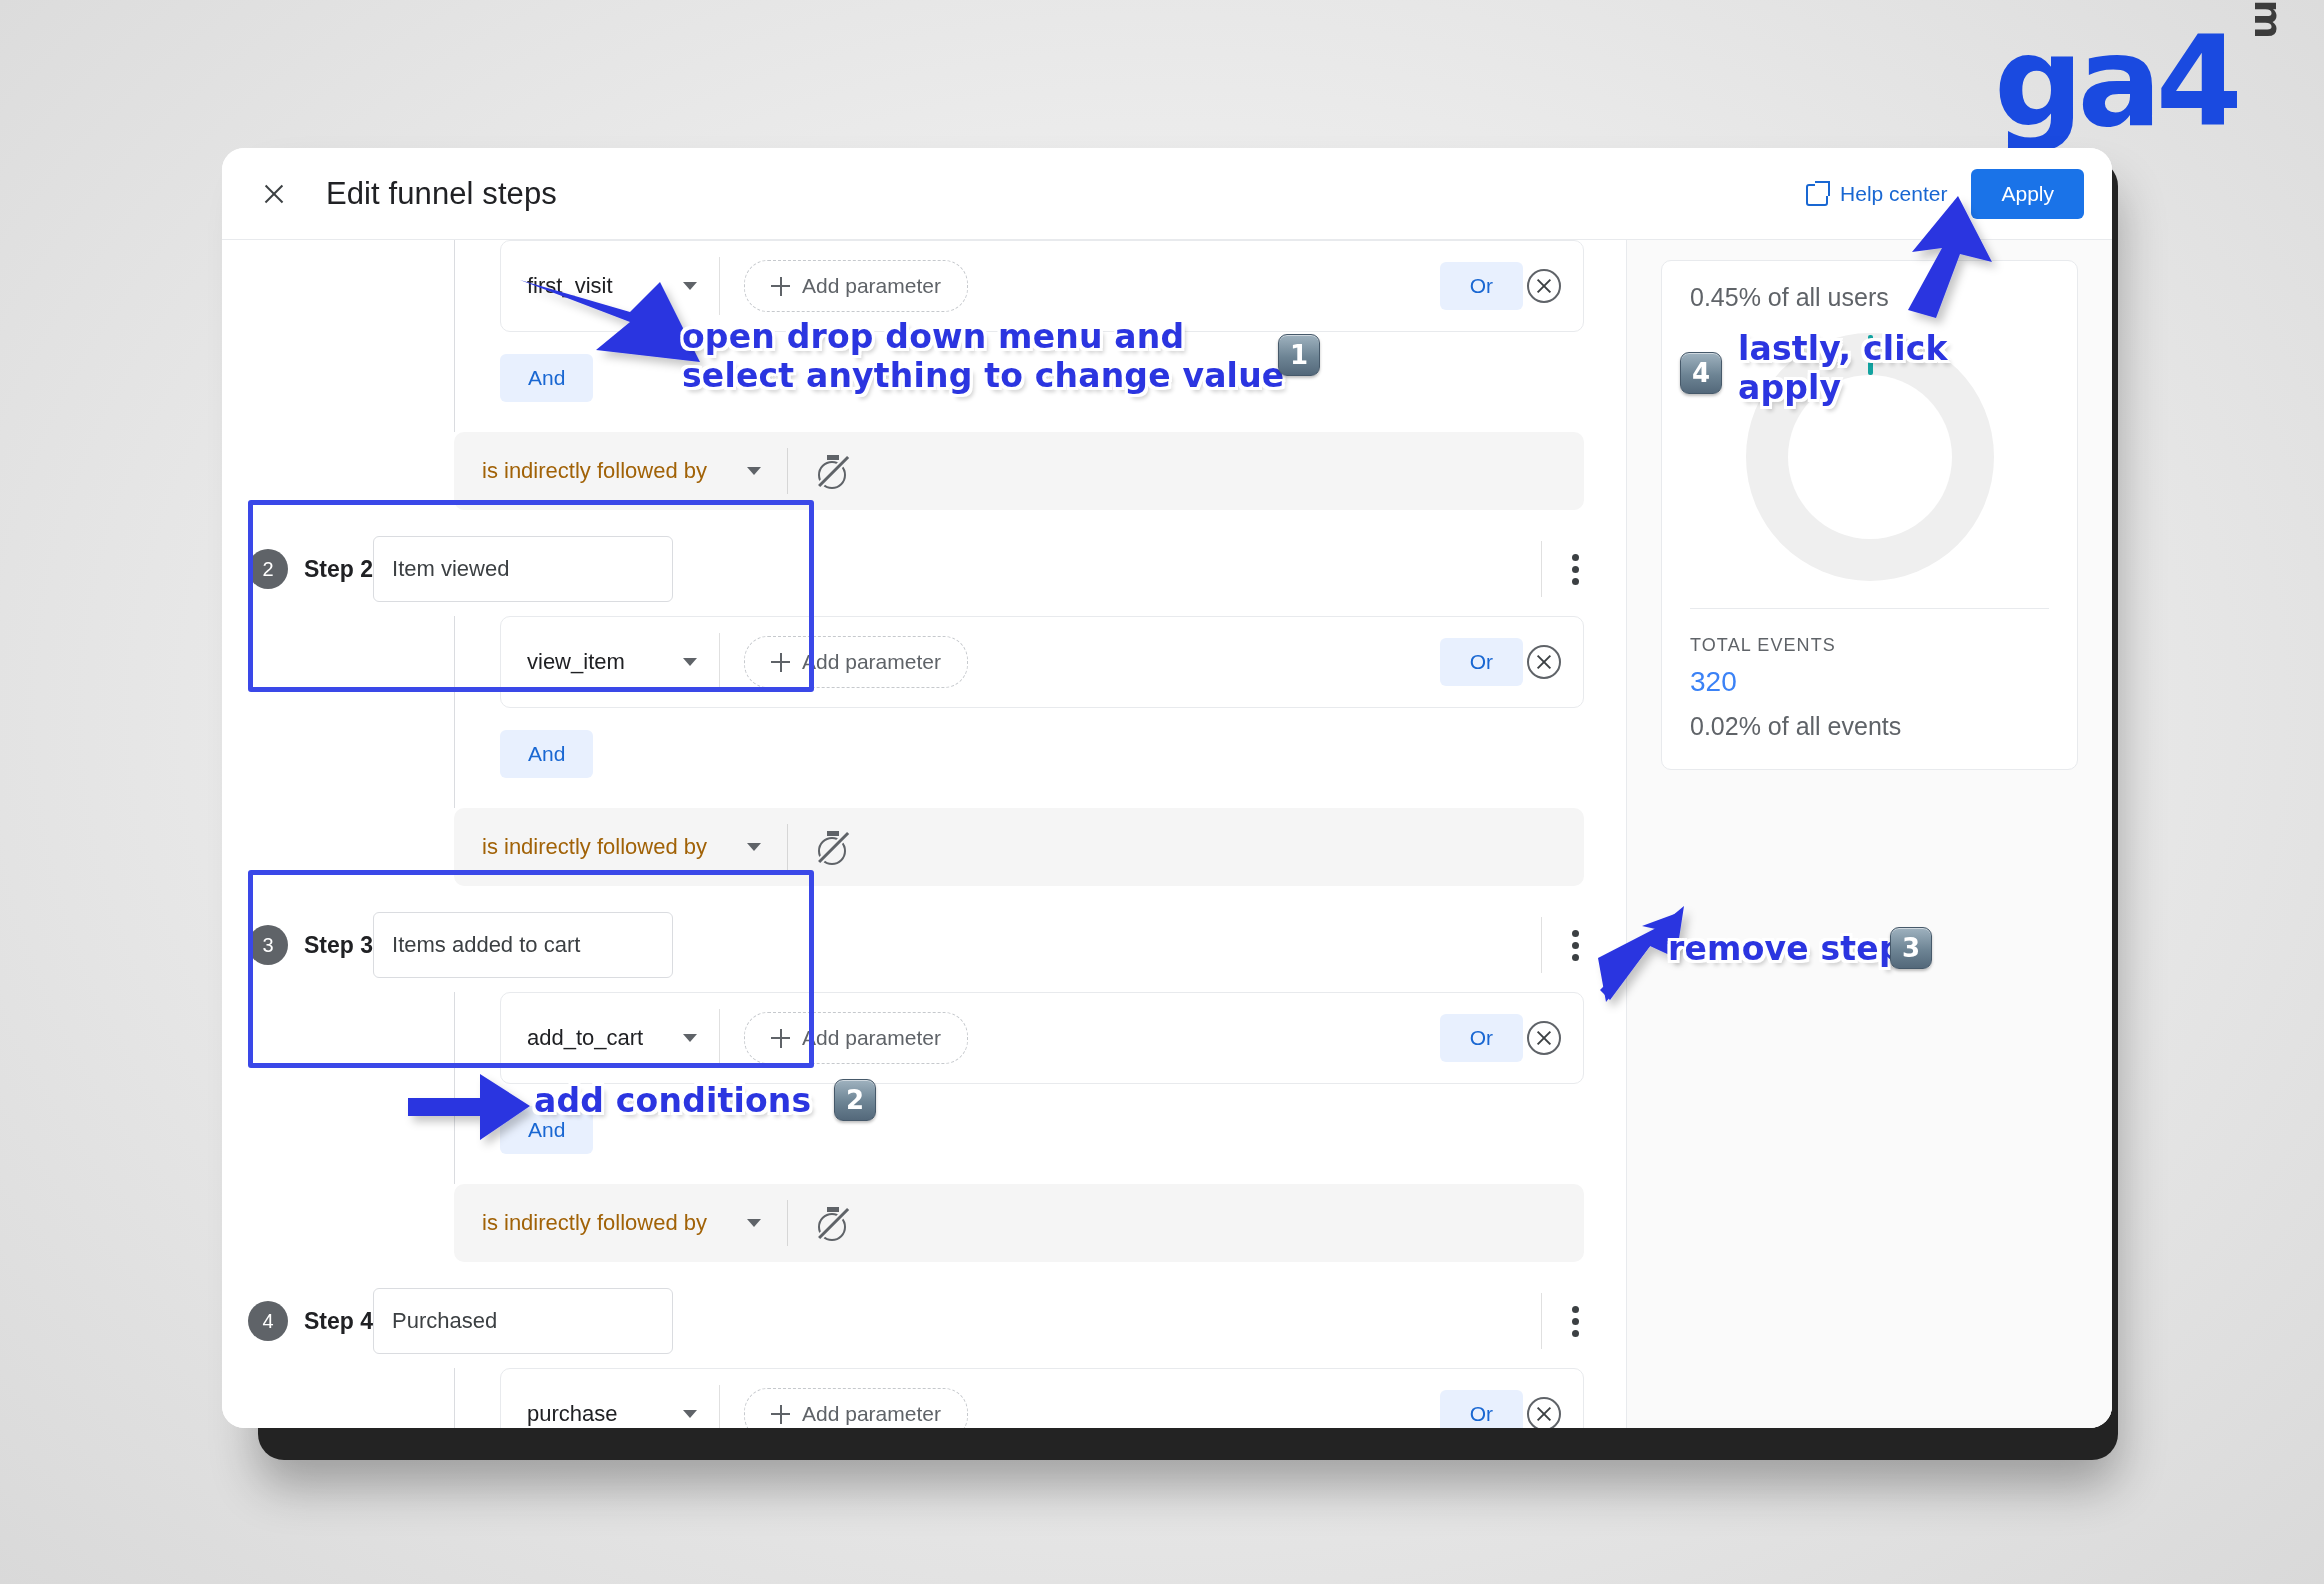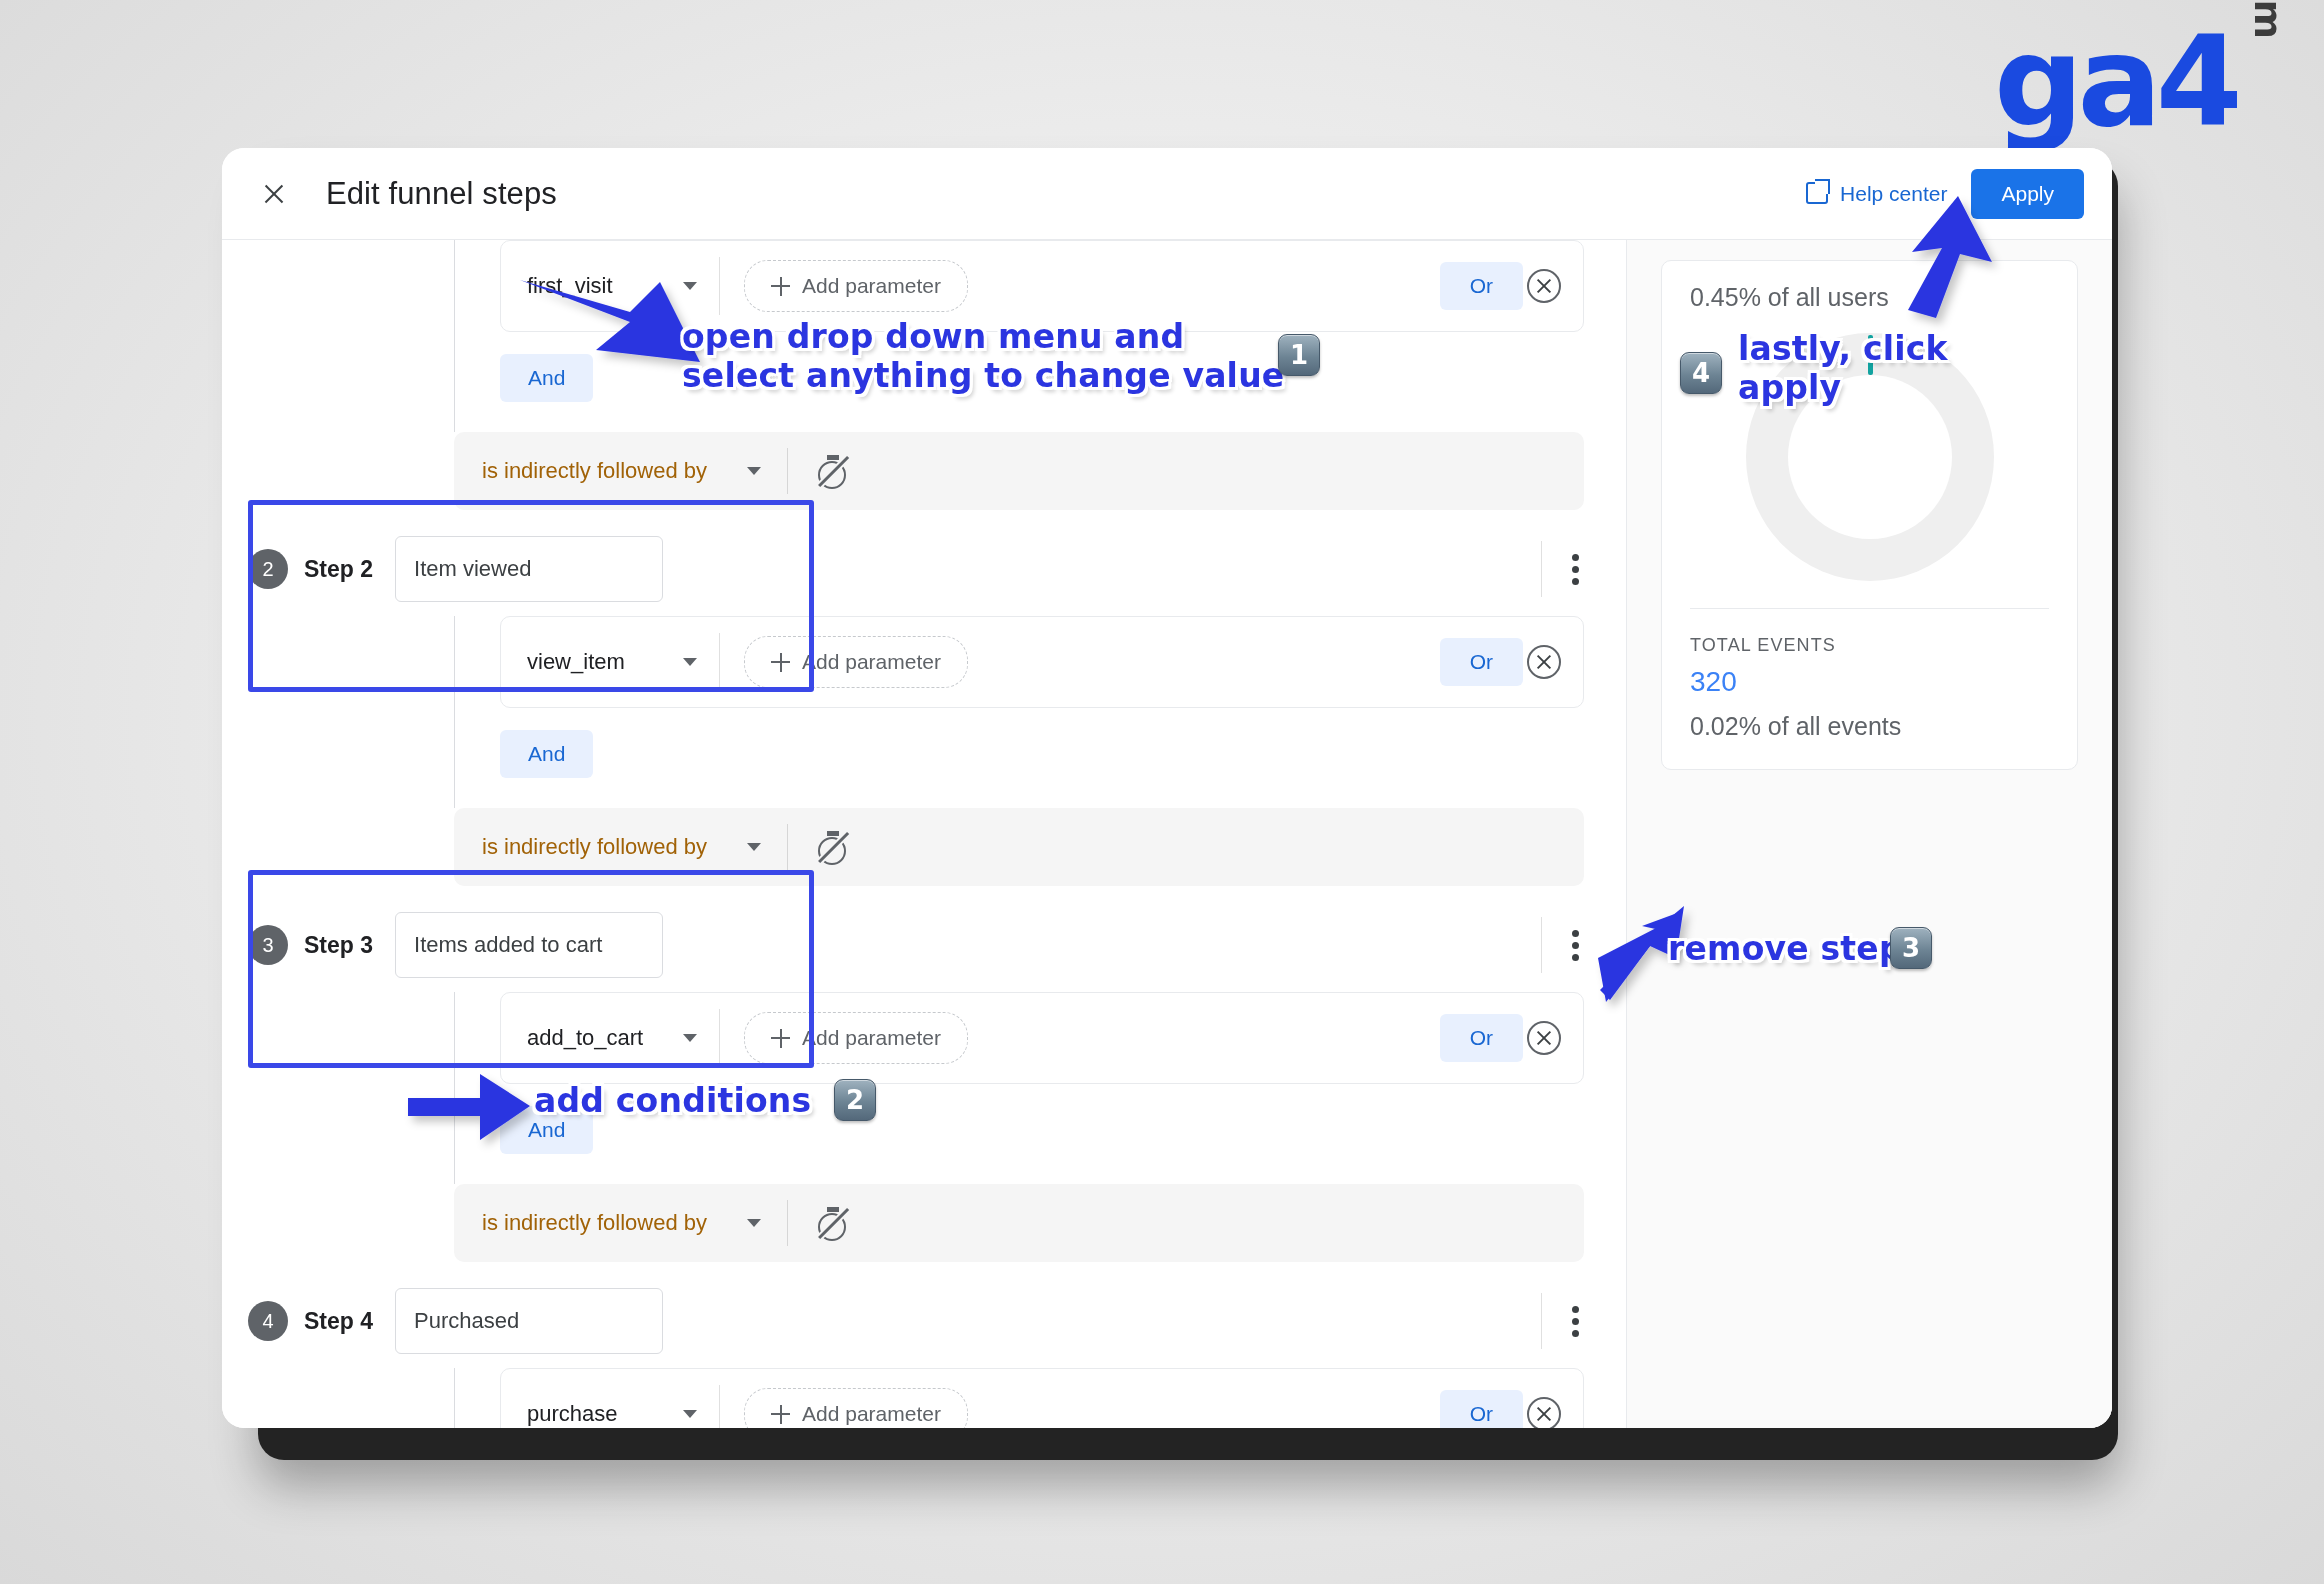--- a/index.html
+++ b/index.html
@@ -96,21 +96,21 @@
     letter-spacing: .1px;
   }
   .header-right {
     margin-left: auto;
     display: flex;
     align-items: center;
     gap: 24px;
   }
   .help-center {
     display: flex;
-    align-items: flex-start;
+    align-items: flex-end;
     gap: 12px;
     color: #1967d2;
     font-size: 21px;
     cursor: pointer;
   }
   .ext-icon {
     width: 22px; height: 22px;
     border: 2px solid #1967d2;
     border-radius: 3px;
     position: relative;
@@ -334,22 +334,21 @@
     flex: 0 0 auto;
   }
   .step-label {
     margin-left: 16px;
     font-size: 23px;
     color: #202124;
     font-weight: 700;
     white-space: nowrap;
   }
   .step-name-input {
-    margin-left: 22px;
-    width: 268px;
+    width: 300px;
     height: 66px;
     border: 1px solid #dadce0;
     border-radius: 6px;
     font-size: 22px;
     font-family: inherit;
     color: #3c4043;
     padding: 0 18px;
     background: #fff;
   }
   .step-kebab {

